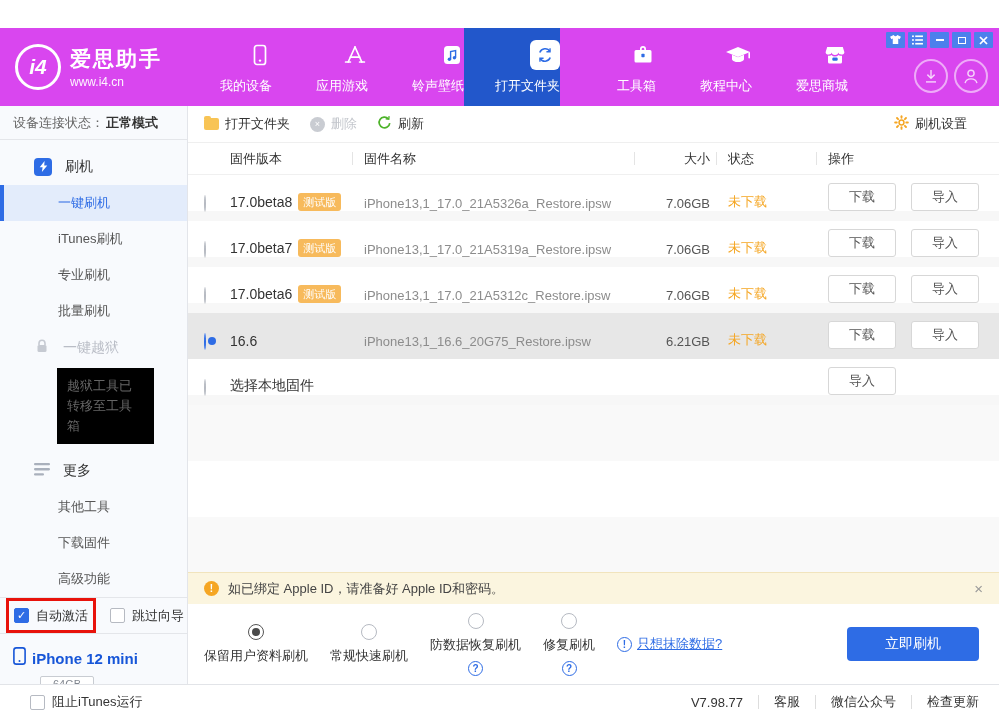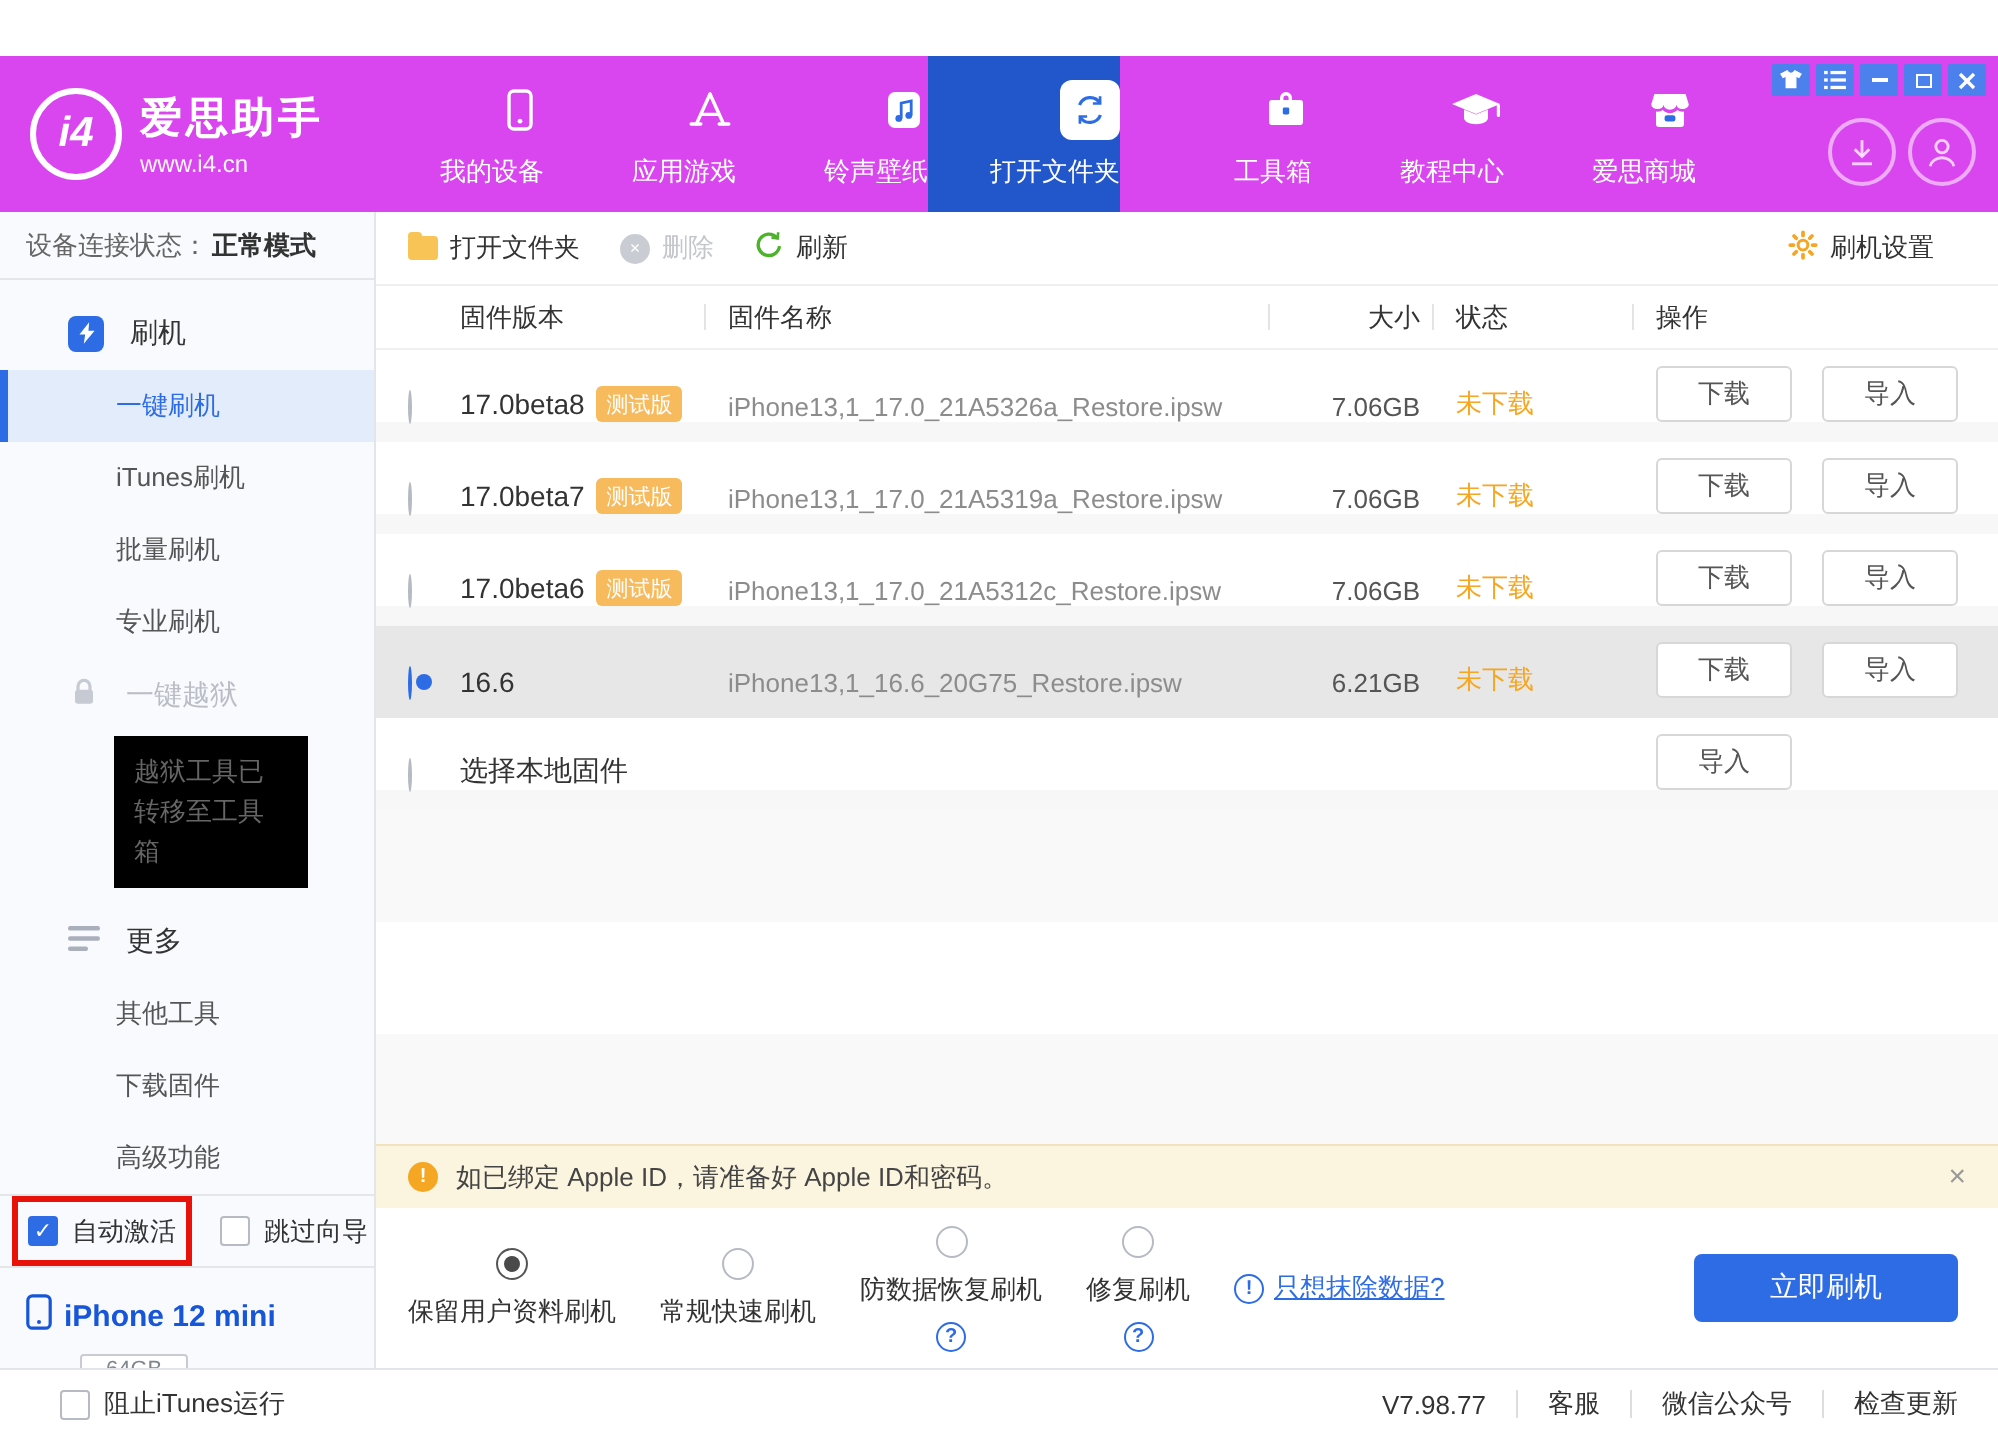--- a/index.html
+++ b/index.html
@@ -262,24 +262,24 @@
           </span>
           <span>刷机</span>
         </div>
         <div class="sb-item active">
             <span>一键刷机</span>
           </div>
         <div class="sb-item">
             <span>iTunes刷机</span>
           </div>
         <div class="sb-item">
+            <span>专业刷机</span>
+          </div>
+        <div class="sb-item">
             <span>批量刷机</span>
-          </div>
-        <div class="sb-item">
-            <span>专业刷机</span>
           </div>
 
         <div class="sb-group disabled">
           <span>
             <svg width="16" height="16" viewBox="0 0 16 16">
                 <path d="M5 7.2 V5.2 a3 3 0 0 1 6 0 V7.2" fill="none" stroke="#c6cad2" stroke-width="1.6"></path>
                 <rect x="3.5" y="6.9" width="9" height="7" rx="1.5" fill="#c6cad2"></rect>
               </svg>
           </span>
           <span>一键越狱</span>

